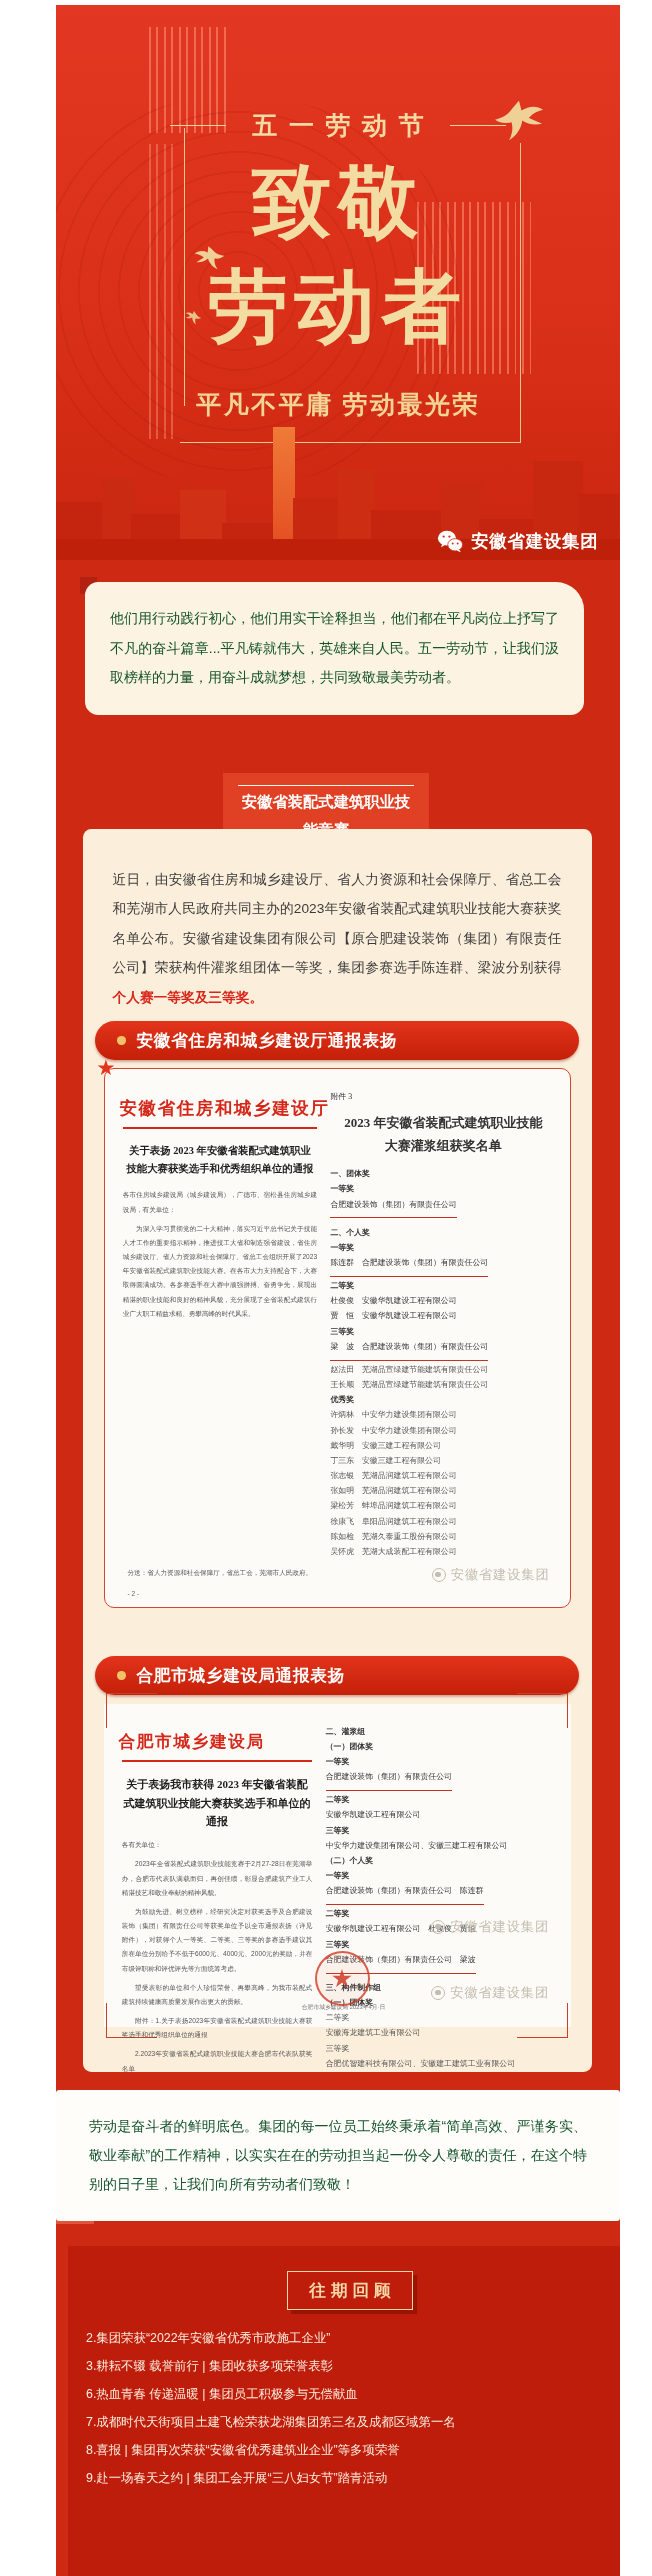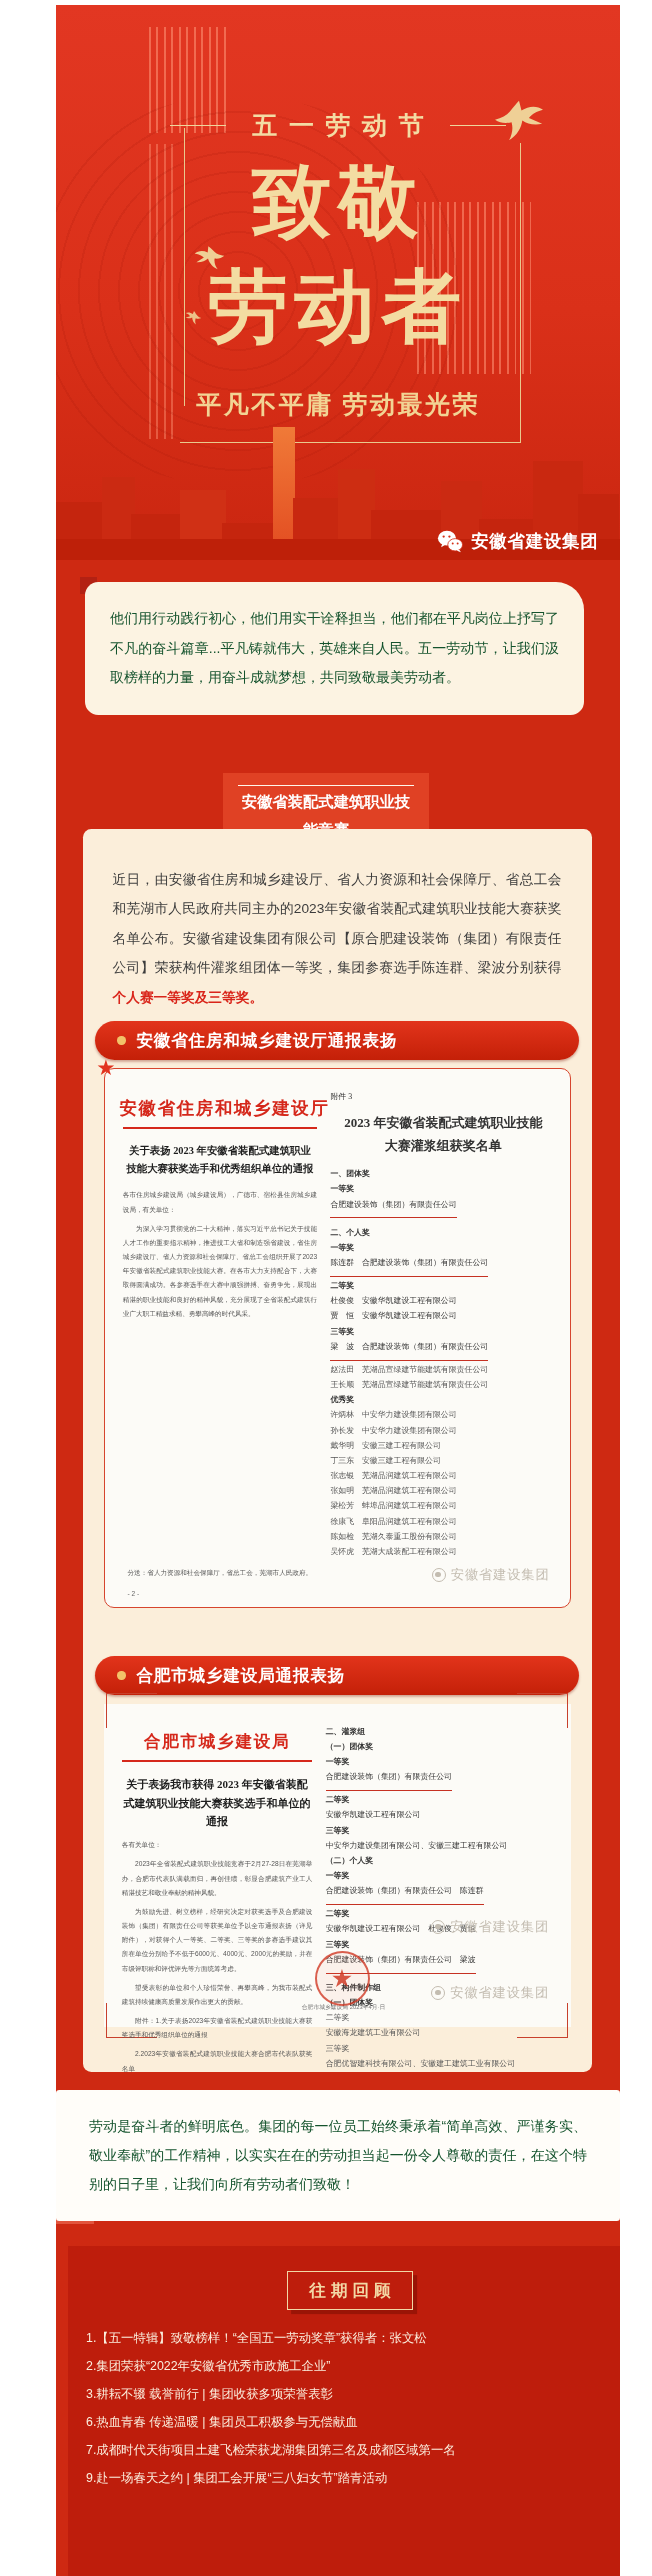--- a/index.html
+++ b/index.html
@@ -67,21 +67,21 @@
   .star { position:absolute; left:-8.3px; top:-10.8px; color:#E2331E; font-size:21.5px; line-height:1; }
   .fr { position:absolute; inset:-10.8px 2.5px; pointer-events:none; }
   .fr i { position:absolute; width:51px; height:35px; border:0 solid #C8402C; }
   .fr .tl { left:0; top:0; border-left-width:1.7px; border-top-width:1.7px; }
   .fr .tr { right:0; top:0; border-right-width:1.7px; border-top-width:1.7px; }
   .fr .bl { left:0; bottom:0; border-left-width:1.7px; border-bottom-width:1.7px; }
   .fr .br { right:0; bottom:0; border-right-width:1.7px; border-bottom-width:1.7px; }
   .doc-cols { display:flex; gap:10px; padding:16.6px 13.3px 8.3px 15px; height:100%; }
   .dc-left { width:46%; } .dc-right { width:54%; padding-top:5px; }
   .letterhead { font-family:"Liberation Serif","DejaVu Serif",serif; font-weight:bold; color:#D5281B;
-                text-align:center; font-size:17.4px; letter-spacing:1.7px; margin-top:10px; white-space:nowrap; }
+                font-size:17.4px; letter-spacing:1.7px; margin-top:10px; white-space:nowrap; }
   .lh-rule { height:2.1px; background:#D5281B; margin:7.5px 3.3px 13.3px; }
   .doc-title { font-family:"Liberation Serif","DejaVu Serif",serif; font-weight:bold; color:#1e1e1e;
                font-size:10.4px; text-align:center; line-height:1.65; margin:0 5px 11.6px; }
   .blurp { font-size:6.6px; color:#555; line-height:2.15; text-align:justify; filter:blur(0.3px); margin:0 3.3px 5px; }
   .blurp + .blurp { text-indent:13.3px; }
   .dl { font-family:"Liberation Serif","DejaVu Serif",serif; font-size:7.9px; color:#333; line-height:1.5; margin-bottom:3.3px; }
   .dl.att { margin-bottom:10px; }
   .dl.dtitle { font-weight:bold; text-align:center; font-size:13px; line-height:1.7; margin:0 8.3px 11.6px; }
   .dl.b { font-weight:bold; }
   .dl.ul { border-bottom:1.2px solid #C63122; width:fit-content; padding-bottom:7px; }
@@ -321,24 +321,24 @@
     </div>
 
     <div class="close-decor"></div>
     <div class="closing-card">
       <div class="cn-par">劳动是奋斗者的鲜明底色。集团的每一位员工始终秉承着“简单高效、严谨务实、敬业奉献”的工作精神，以实实在在的劳动担当起一份令人尊敬的责任，在这个特别的日子里，让我们向所有劳动者们致敬！</div>
     </div>
 
     <div class="footer">
       <div class="recap-box">往期回顾</div>
       <div class="recap-list">
-          <div class="recap-item">1.【五一特辑】致敬榜样！“全国五一劳动奖章”获得者：张文松</div>
           <div class="recap-item">2.集团荣获“2022年安徽省优秀市政施工企业”</div>
           <div class="recap-item">3.耕耘不辍 载誉前行 | 集团收获多项荣誉表彰</div>
           <div class="recap-item">6.热血青春 传递温暖 | 集团员工积极参与无偿献血</div>
           <div class="recap-item">7.成都时代天街项目土建飞检荣获龙湖集团第三名及成都区域第一名</div>
+          <div class="recap-item">8.喜报 | 集团再次荣获“安徽省优秀建筑业企业”等多项荣誉</div>
           <div class="recap-item">9.赴一场春天之约 | 集团工会开展“三八妇女节”踏青活动</div>
         </div>
     </div>
 
   </div>
 </div>
 
 
 </body></html>

